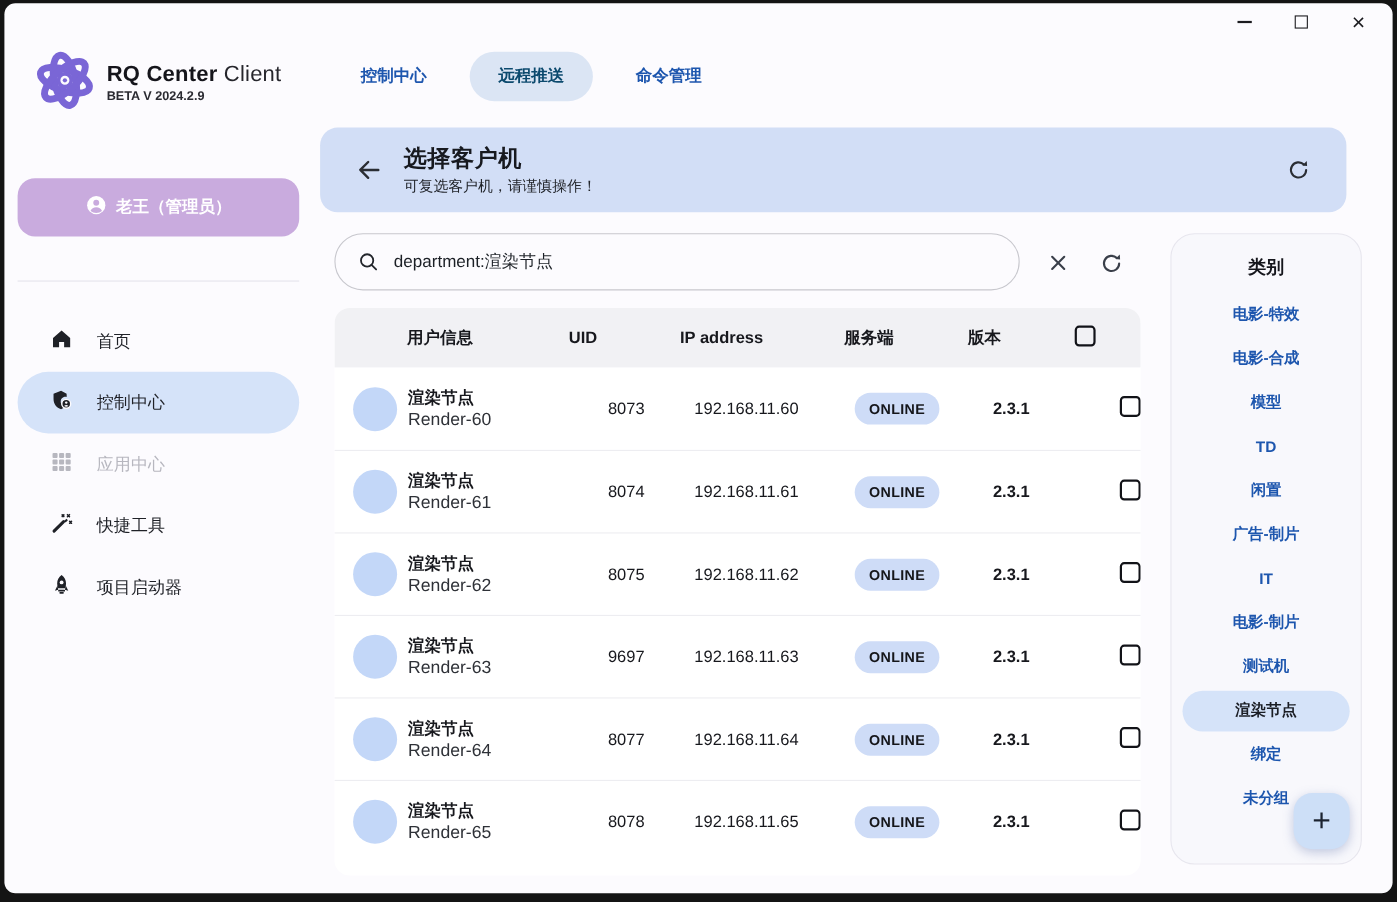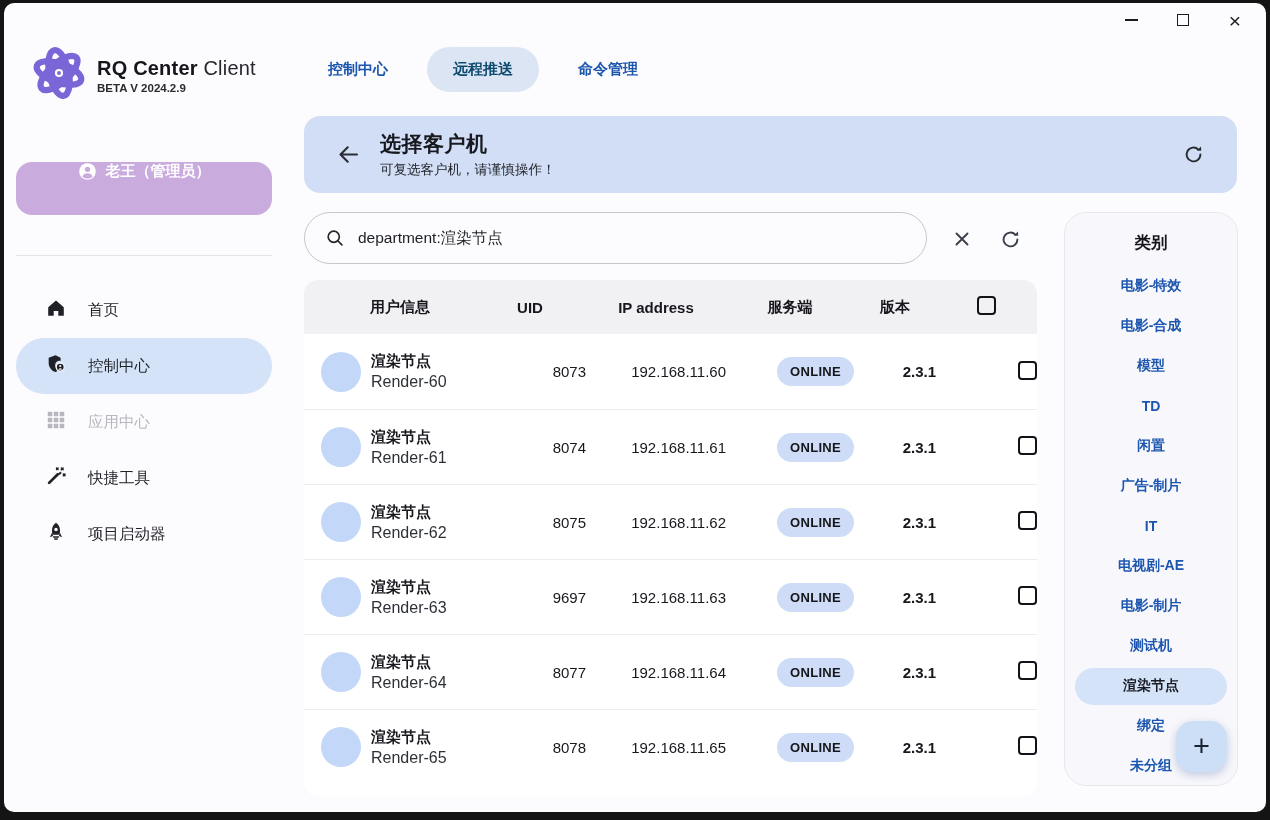--- a/index.html
+++ b/index.html
@@ -16,39 +16,39 @@
   .glyph-close { font-size:21px; line-height:1; color:#1b1b1f; font-weight:400; }
 
   
   .brand { position:absolute; left:24px; top:39px; display:flex; align-items:center; gap:7px; }
   .brand-text .brand-title { font-size:20px; color:#15151b; letter-spacing:.2px; }
   .brand-title b { font-weight:800; }
   .brand-title .lite { font-weight:300; color:#26262c; }
   .brand-version { font-size:11.5px; font-weight:700; color:#2a2a31; margin-top:2px; }
 
   .user-badge { position:absolute; left:12px; top:159px; width:256px; height:53px;
-                background:var(--user-badge); border-radius:16px; display:flex; 
+                background:var(--user-badge); border-radius:16px; display:flex; align-items:center;
                 justify-content:center; gap:9px; color:#fff; font-size:15px; font-weight:700; cursor:pointer; }
 
   .side-divider { position:absolute; left:12px; top:252px; width:256px; height:1px; background:#e4e3ec; }
 
   .menu { position:absolute; left:12px; top:279px; width:256px; }
   .menu-item { height:56px; display:flex; align-items:center; gap:21px; padding-left:29px;
                border-radius:28px; font-size:15.5px; color:#1f2127; cursor:pointer;font-family:Liberation Mono, monospace; }
   .menu-item.active { background:var(--selected-pill); font-weight:400; }
   .menu-item.disabled { color:#b7b7bf; cursor:default; }
   .menu-item svg { flex:0 0 auto; }
 
   
   .top-nav { position:absolute; left:300px; top:43px; height:46px; display:flex; align-items:center; gap:39px; padding-left:24px; }
   .nav-link { font-size:15px; font-weight:700; color:var(--accent-blue); cursor:pointer; }
   .nav-link.active { background:#dbe5f4; color:#0c4a6e; padding:13px 26px; border-radius:24px; }
 
   
-  .banner { position:absolute; left:300px; top:113px; width:933px; height:77px;
+  .banner { position:absolute; left:287px; top:113px; width:933px; height:77px;
             background:var(--banner); border-radius:16px; display:flex; align-items:center; }
   .back-btn { margin-left:26px; width:36px; height:36px; display:flex; align-items:center; justify-content:center; cursor:pointer; }
   .banner-texts { margin-left:14px; }
   .banner-title { font-size:21px; font-weight:800; color:#17191f; letter-spacing:.5px; }
   .banner-sub { font-size:13.5px; color:#22252b; margin-top:3px; }
   .banner-refresh { margin-left:auto; margin-right:26px; width:36px; height:36px; display:flex; align-items:center; justify-content:center; cursor:pointer; }
 
   
   .search-row { position:absolute; left:300px; top:209px; width:736px; height:52px; }
   .search-box { position:absolute; left:0; top:0; width:623px; height:52px; border:1px solid #c7c7cd;
@@ -360,21 +360,20 @@
     <div class="cat-item">模型</div>
 
     <div class="cat-item">TD</div>
 
     <div class="cat-item">闲置</div>
 
     <div class="cat-item">广告-制片</div>
 
     <div class="cat-item">IT</div>
 
-    <div class="cat-item">电视剧-AE</div>
 
     <div class="cat-item">电影-制片</div>
 
     <div class="cat-item">测试机</div>
 
     <div class="cat-item active">渲染节点</div>
 
     <div class="cat-item">绑定</div>
 
     <div class="cat-item">未分组</div>

